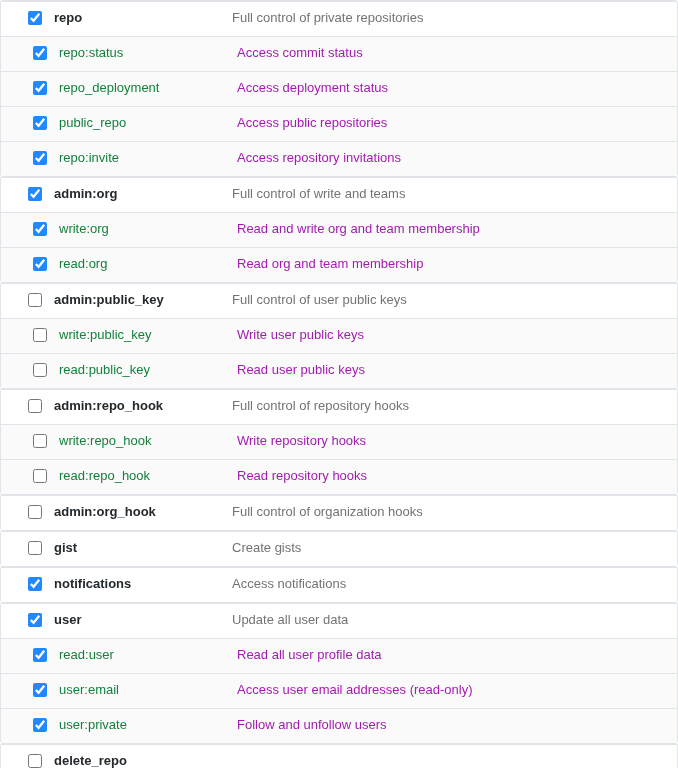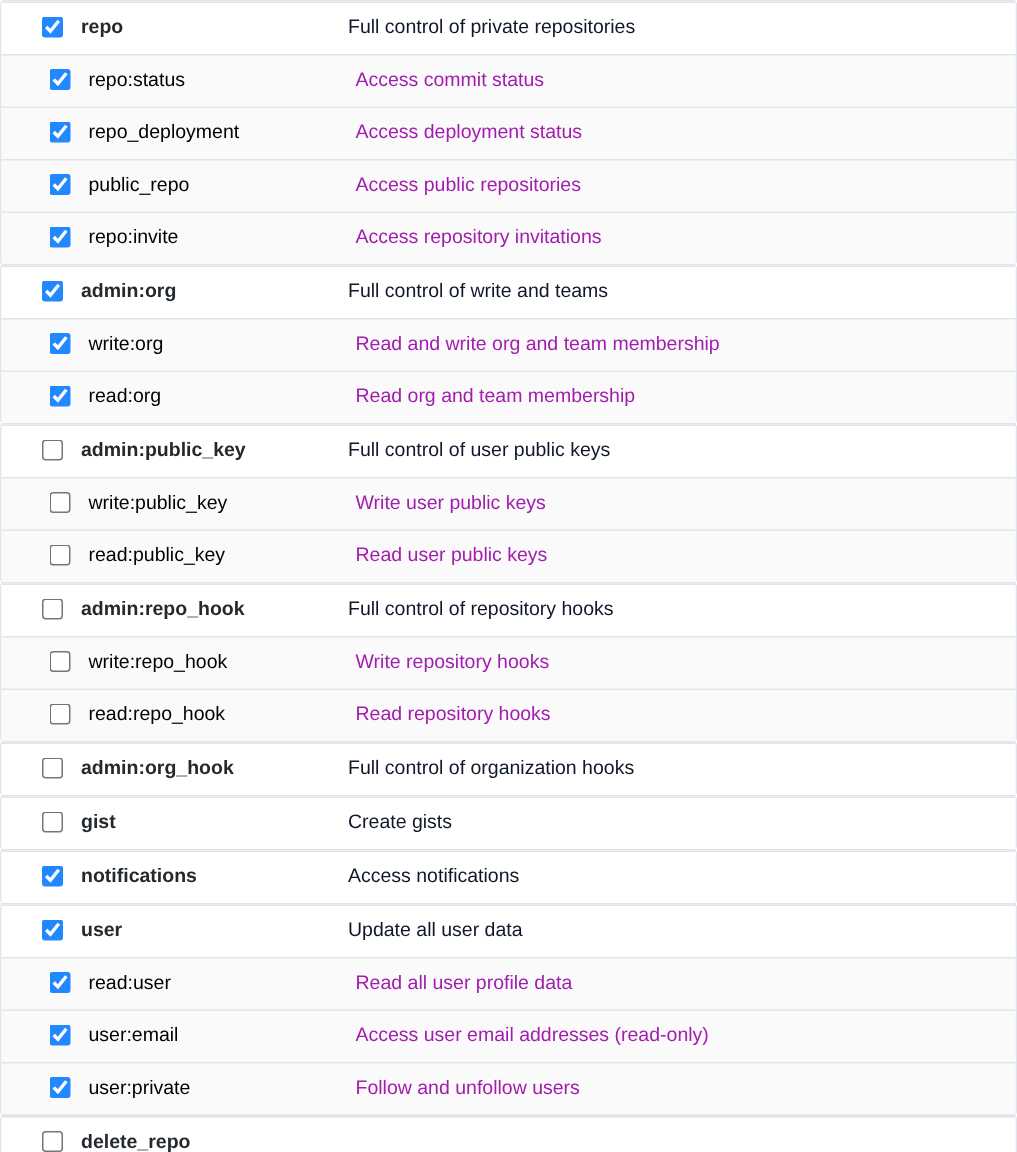--- a/index.html
+++ b/index.html
@@ -31,28 +31,28 @@
       min-width: 18px;
       margin-top: 1px;
     }
     .scope-cell {
       width: 170px;
       min-width: 170px;
       font-weight: 600;
     }
     .scope-cell.child {
       font-weight: normal;
-      color: #000000;
+      color: #15803d;
     }
     .desc-cell {
       flex: 1;
       color: #a21caf;
     }
     .desc-cell.parent-desc {
-      color: #0f172a;
+      color: #737373;
     }
     input[type="checkbox"] {
       width: 14px;
       height: 14px;
       cursor: pointer;
       accent-color: #2188ff;
     }
     .scope-group {
       border: 1px solid #e1e4e8;
       border-radius: 3px;

